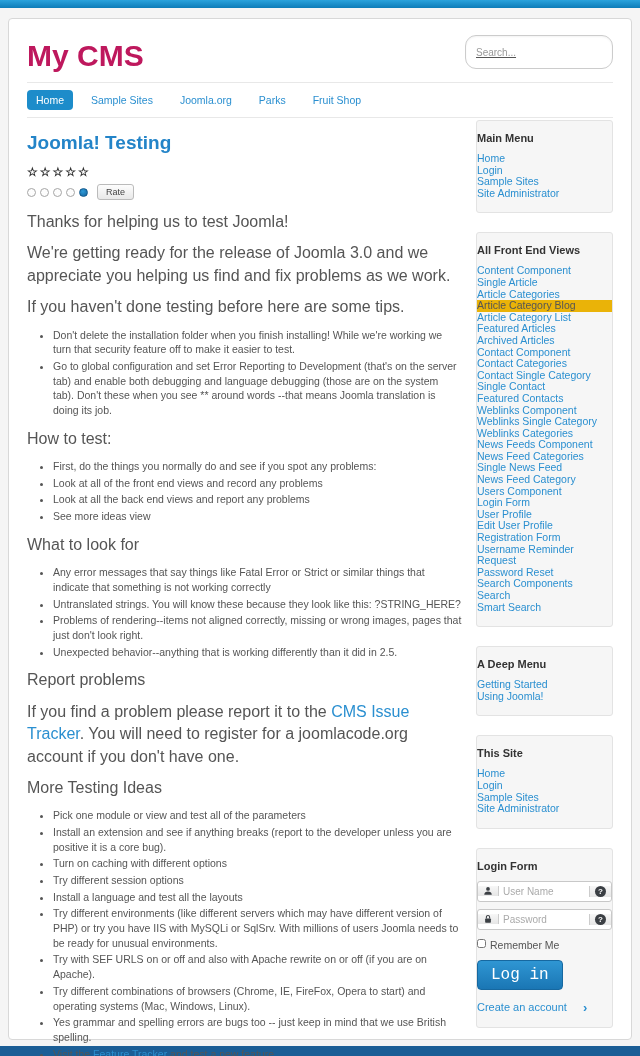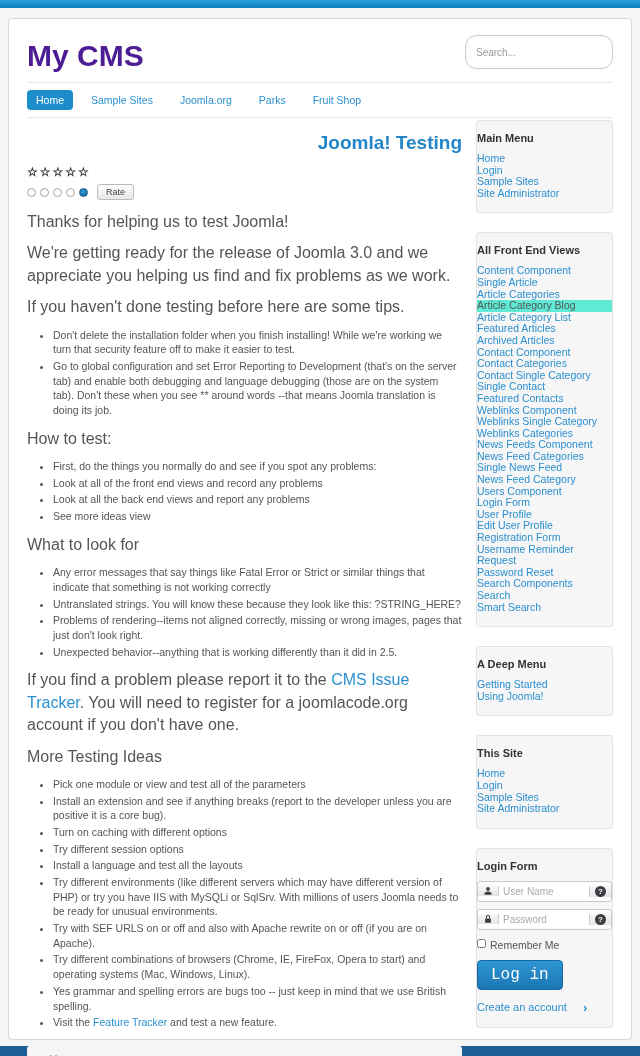--- a/index.html
+++ b/index.html
@@ -17,33 +17,33 @@
     height: 1022px;
     background: #fff;
     border: 1px solid #d8d8d8;
     border-radius: 4px;
     padding: 6px 18px 0;
     display: flex; flex-direction: column;
   }
   
   .hdr { display: flex; justify-content: space-between; align-items: flex-start;
          padding: 8px 0 10px; border-bottom: 1px solid #e8e8e8; }
-  .brand { font-size: 30px; color: #4c1d95; font-weight: 600; margin: 6px 0 0; line-height: 1.1; }
+  .brand { font-size: 30px; color: #be185d; font-weight: 600; margin: 6px 0 0; line-height: 1.1; }
   .search { width: 148px; height: 24px; border: 1px solid #ccc; border-radius: 11px;
             padding: 16px 10px; font-size: 10px; color: #555; outline: none; margin-top: 2px;
-            box-shadow: inset 0 1px 2px rgba(0,0,0,.05); }
+            box-shadow: inset 0 1px 2px rgba(0,0,0,.05); text-decoration: underline; }
   .search::placeholder { color: #999; }
   
   .nav { padding: 7px 0; border-bottom: 1px solid #e8e8e8; display: flex; align-items: center; gap: 9px; }
   .nav-link { font-size: 10.5px; color: #2a8fd0; text-decoration: none; padding: 4px 9px; cursor: pointer; }
   .nav-link.active { background: #1d8cca; color: #fff; border-radius: 4px; }
   
   .main { display: flex; gap: 14px; align-items: flex-start; flex: 1; padding-top: 2px; }
   .content { flex: 1; min-width: 0; }
-  .title { color: #2384c8; font-size: 19px; font-weight: 600; margin: 12px 0 12px; text-align: right; }
+  .title { color: #2384c8; font-size: 19px; font-weight: 600; margin: 12px 0 12px; }
   .stars { font-size: 12px; color: #333; letter-spacing: 2px; font-weight: bold; line-height: 1; }
   .vote-row { display: flex; align-items: center; margin: 5px 0 10px; }
   .radio { width: 9px; height: 9px; border: 1px solid #a5a5a5; border-radius: 50%;
            background: #fdfdfd; display: inline-block; margin-right: 4px; cursor: pointer; }
   .radio.sel { background: radial-gradient(circle at 40% 35%, #2e9ad8, #14639c); border-color: #125a8e; }
   .rate-btn { font-size: 9px; color: #444; background: linear-gradient(#fdfdfd, #e8e8e8);
               border: 1px solid #bbb; border-radius: 3px; padding: 2px 8px; margin-left: 5px; cursor: pointer; }
   .content p { font-size: 16px; color: #555; line-height: 1.4; margin: 9px 0; }
   .content ul { margin: 8px 0 10px; padding-left: 26px; }
   .content li { font-size: 10.5px; color: #555; line-height: 1.4; margin-bottom: 2px; }
@@ -51,21 +51,21 @@
   .breadcrumb { background: #f5f5f5; border-radius: 3px; padding: 7px 10px; margin-top: 16px;
                 font-size: 10.5px; color: #777; display: flex; align-items: center; gap: 6px; }
   .bc-icon { color: #999; font-size: 11px; line-height: 1; }
   
   .sidebar { width: 137px; flex: none; }
   .mod { background: #f6f6f6; border: 1px solid #e3e3e3; border-radius: 3px;
          padding: 11px 0 13px; margin-bottom: 19px; }
   .mod h3 { font-size: 11px; color: #333; margin: 0 0 9px; font-weight: bold; }
   .mod-links a { display: block; font-size: 10.5px; color: #2a8fd0; text-decoration: none;
                  line-height: 11.6px; cursor: pointer; }
-  .mod-links a.active { color: #555; background: #5eead4; }
+  .mod-links a.active { color: #555; background: #eab308; }
   
   .igroup { display: flex; margin-bottom: 7px; border: 1px solid #c8c8c8; border-radius: 3px;
             overflow: hidden; background: #fff; height: 21px; align-items: center; }
   .igroup .addon { background: linear-gradient(#f7f7f7, #e6e6e6); border-right: 1px solid #ccc;
                    padding: 0 5px; display: flex; align-items: center; }
   .igroup .qaddon { border-right: none; border-left: 1px solid #ccc; cursor: pointer; }
   .igroup input { border: none; flex: 1; min-width: 0; font-size: 10px; padding: 0 4px;
                   outline: none; color: #555; }
   .igroup input::placeholder { color: #aaa; }
   .qbadge { width: 11px; height: 11px; border-radius: 50%; background: #3b3f44; color: #fff;
@@ -129,20 +129,21 @@
         </ul>
 
       <p>What to look for</p>
       <ul>
           <li>Any error messages that say things like Fatal Error or Strict or similar things that indicate that something is not working correctly</li>
           <li>Untranslated strings. You will know these because they look like this: ?STRING_HERE?</li>
           <li>Problems of rendering--items not aligned correctly, missing or wrong images, pages that just don't look right.</li>
           <li>Unexpected behavior--anything that is working differently than it did in 2.5.</li>
         </ul>
 
+      <p>Report problems</p>
       <p>If you find a problem please report it to the <a class="tlink">CMS Issue Tracker</a>. You will need to register for a joomlacode.org account if you don't have one.</p>
 
       <p>More Testing Ideas</p>
       <ul>
           <li>Pick one module or view and test all of the parameters</li>
           <li>Install an extension and see if anything breaks (report to the developer unless you are positive it is a core bug).</li>
           <li>Turn on caching with different options</li>
           <li>Try different session options</li>
           <li>Install a language and test all the layouts</li>
           <li>Try different environments (like different servers which may have different version of PHP) or try you have IIS with MySQLi or SqlSrv. With millions of users Joomla needs to be ready for unusual environments.</li>

